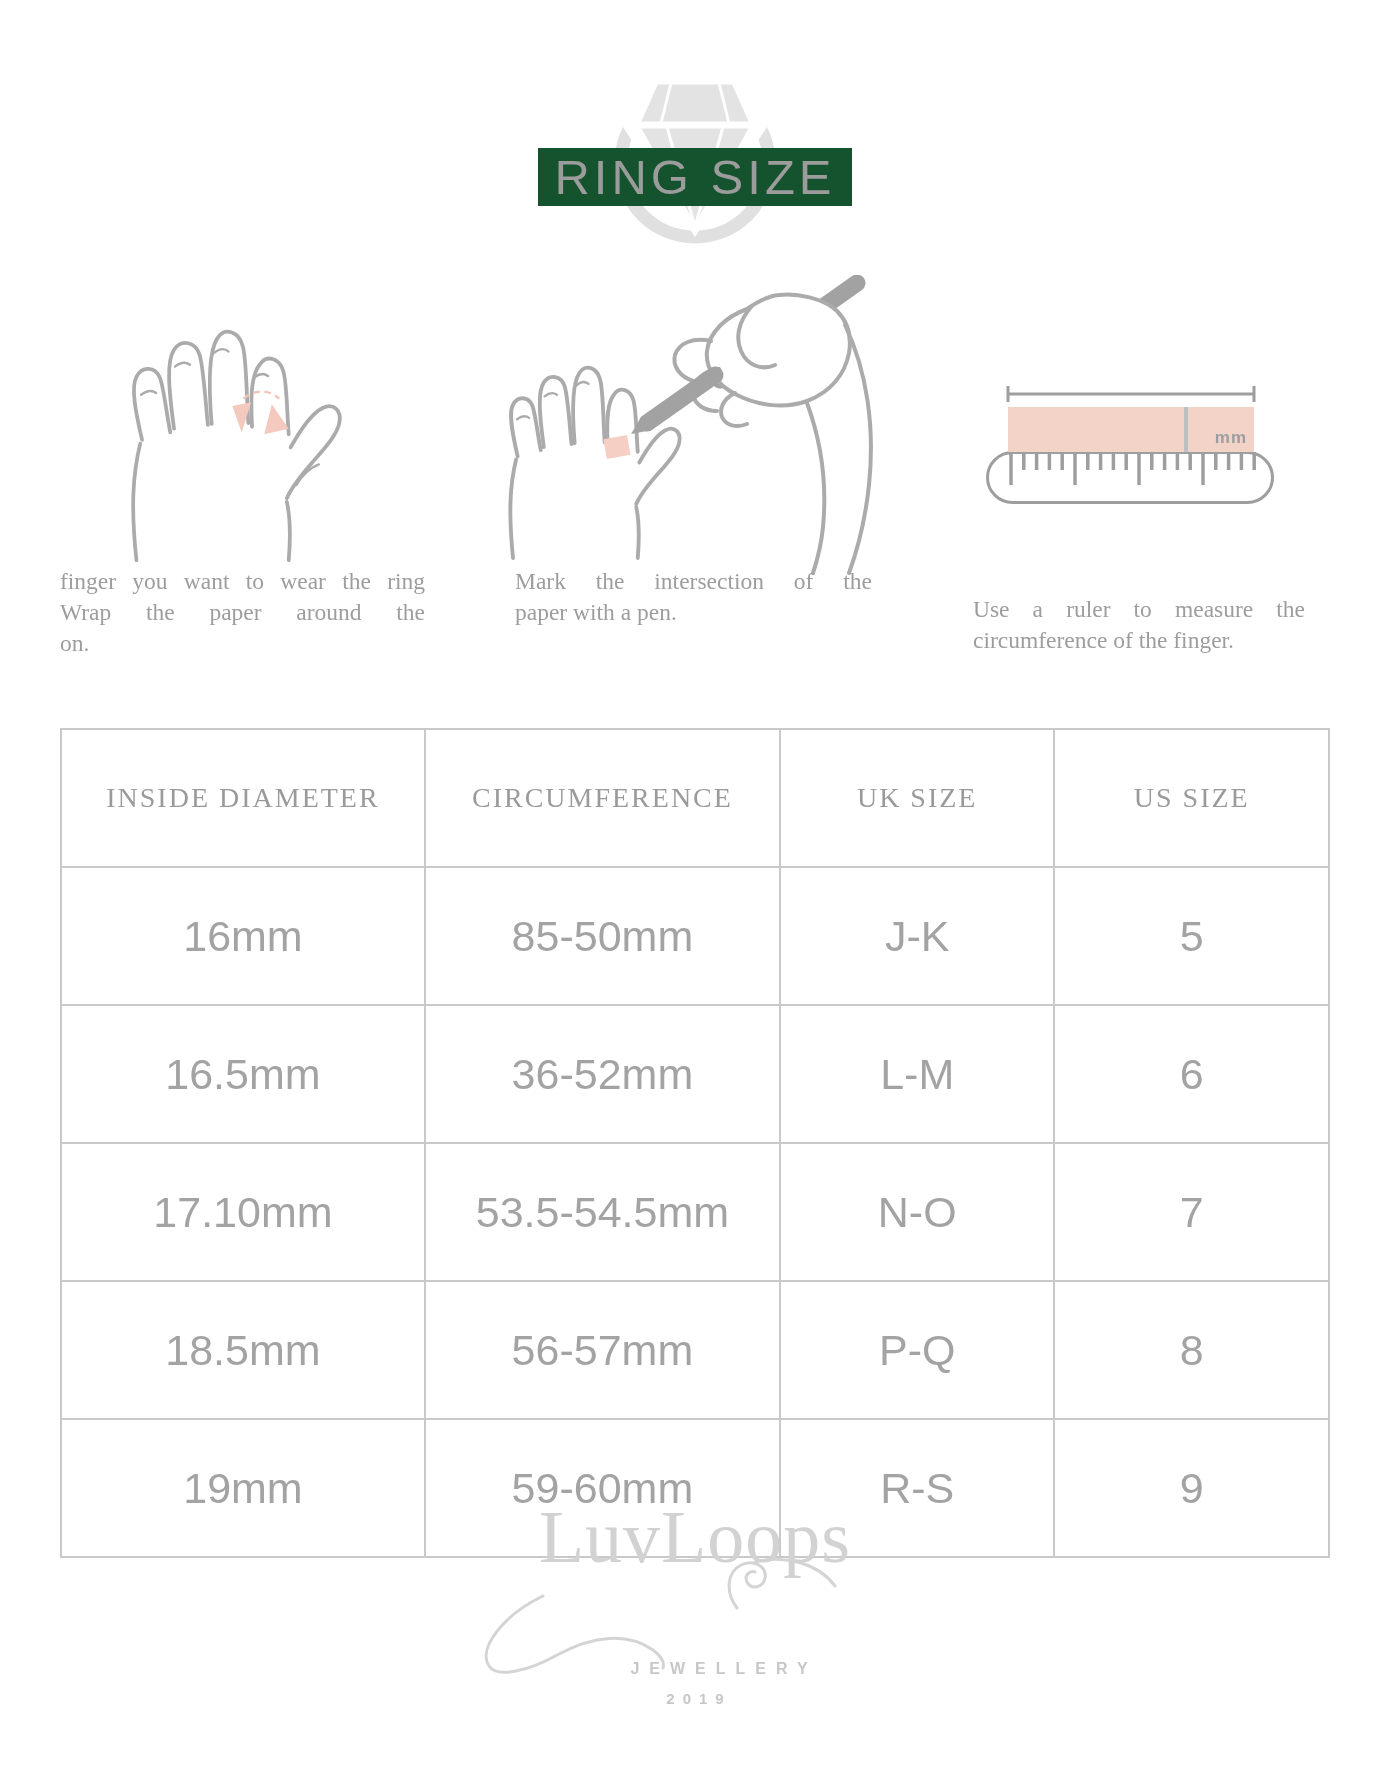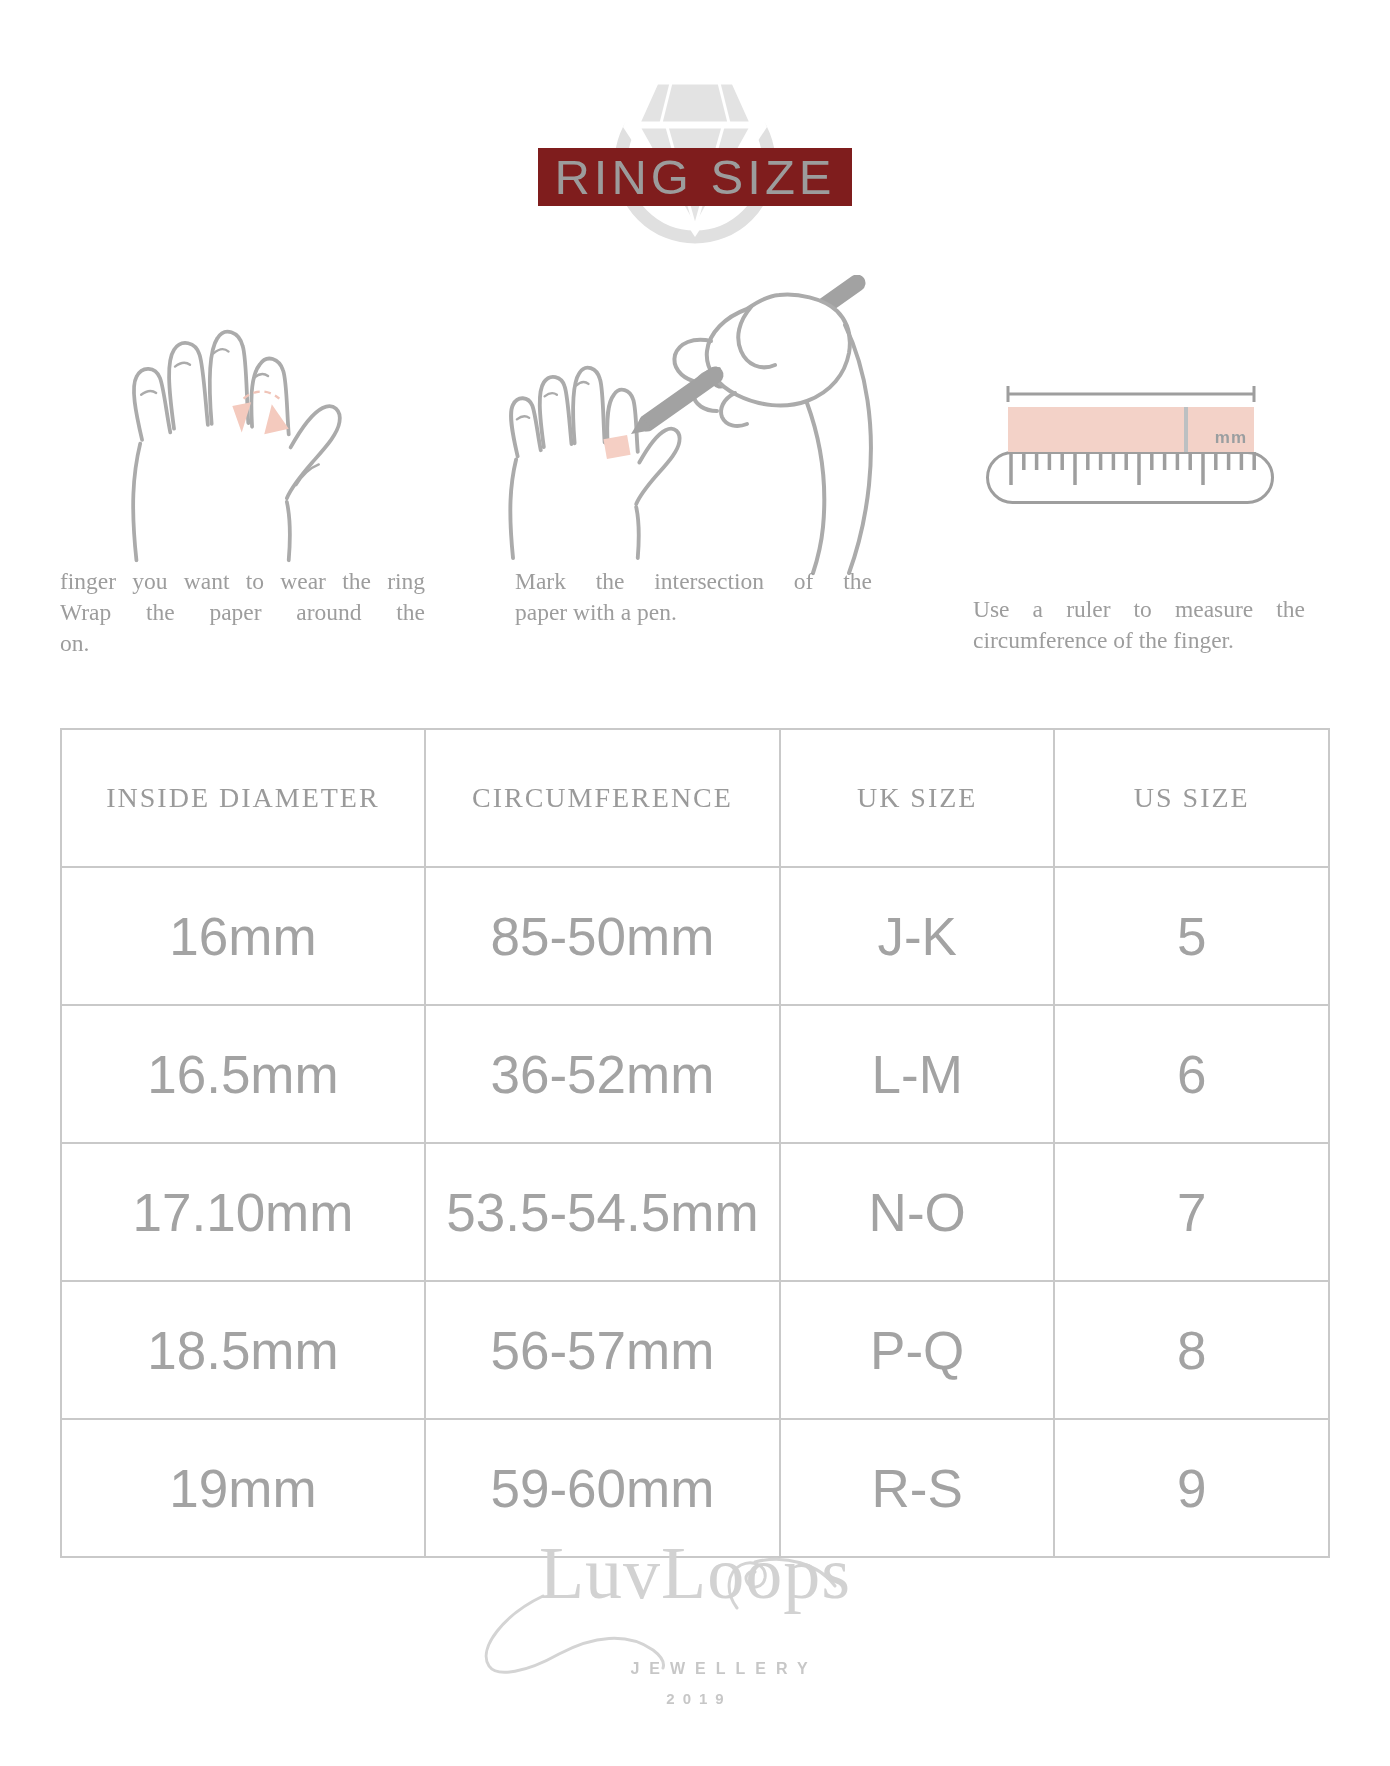--- a/index.html
+++ b/index.html
@@ -12,21 +12,21 @@
     overflow:hidden;
   }
   
   .ring-icon{position:absolute;left:605px;top:75px;}
   .page-title{
     position:absolute;left:0;right:0;top:148px;
     text-align:center;z-index:5;
   }
   .page-title span{
     display:inline-block;
-    background:#7f1d1d;
+    background:#14532d;
     padding:0 16px;
     font-family:"Liberation Sans",sans-serif;
     font-weight:300;
     font-size:49px;
     letter-spacing:4px;
     color:#9c9c9c;
     line-height:58px;
   }
   
   .illu{position:absolute;}
@@ -62,26 +62,26 @@
     font-family:"Liberation Serif","DejaVu Serif",serif;
     font-weight:normal;
     font-size:28px;
     letter-spacing:2px;
     color:#9a9a9a;
   }
   .size-table td{
     height:136px;
     font-family:"Liberation Sans",sans-serif;
     font-weight:300;
-    font-size:53px;
+    font-size:43px;
     color:#a3a3a3;
   }
   
   .brand{
-    position:absolute;left:0;right:0;top:1536px;
+    position:absolute;left:0;right:0;top:1500px;
     text-align:center;
     font-family:"Liberation Serif","DejaVu Serif",serif;
     font-size:74px;
     line-height:74px;
     color:#d2d2d2;
     letter-spacing:1px;
   }
   .flourish{position:absolute;left:475px;top:1552px;}
   .brand-sub{
     position:absolute;left:0;right:0;top:1660px;

